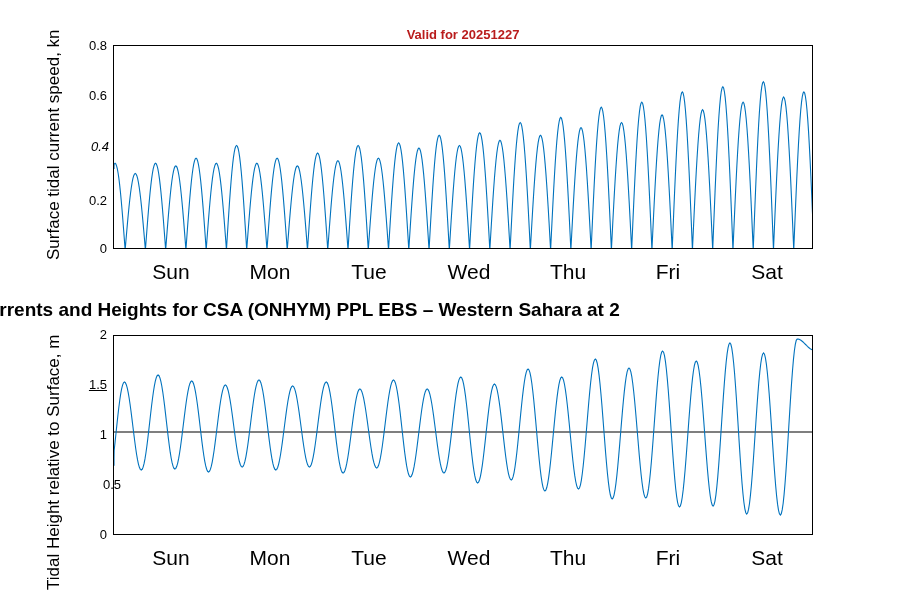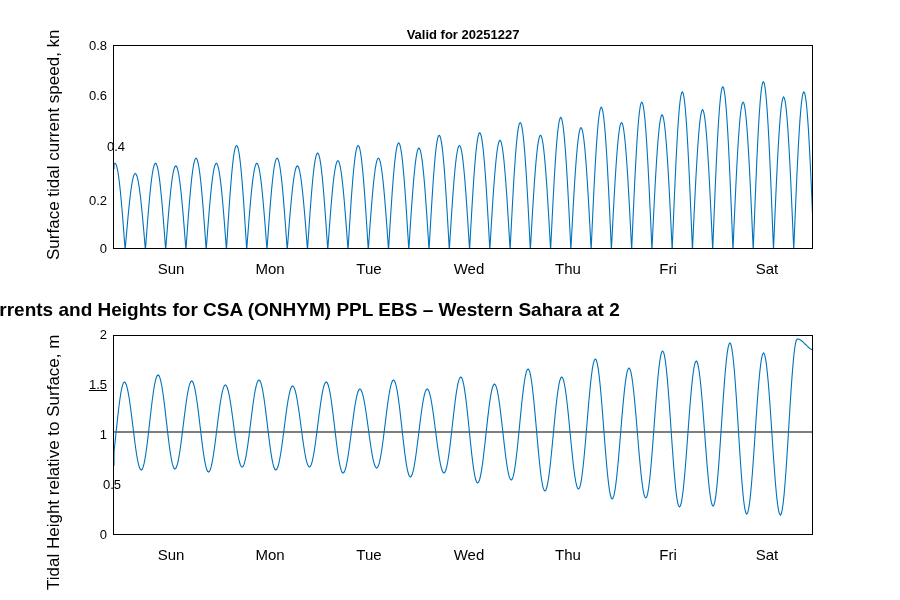--- a/index.html
+++ b/index.html
@@ -24,33 +24,33 @@
   .ytick{
     position:absolute;
     font-size:13px;
     color:#000;
     text-align:right;
     line-height:1;
     white-space:nowrap;
   }
   .xtick{
     position:absolute;
-    font-size:15px;
+    font-size:21px;
     color:#000;
     text-align:center;
     line-height:1;
     white-space:nowrap;
   }
 
   
   .subtitle{
     position:absolute;
     font-size:13px;
     font-weight:bold;
-    color:#000000;
+    color:#b91c1c;
     text-align:center;
     white-space:nowrap;
   }
   .maintitle{
     position:absolute;
     font-size:19px;
     font-weight:bold;
     color:#000;
     white-space:nowrap;
     left:-26px;
@@ -75,21 +75,21 @@
   <div class="ylabel" style="left:44px;top:260px;">Surface tidal current speed, kn</div>
 
   <div class="axes" style="left:113px;top:45px;width:700px;height:204px;">
     <svg width="700" height="204" viewBox="0 0 700 204">
       <polyline id="series-current" fill="none" stroke="#0072bd" stroke-width="1.1" points="0.00,122.93 0.00,119.82 0.23,117.93 1.01,117.30 1.79,117.93 2.57,119.82 3.35,122.93 4.13,127.23 4.91,132.65 5.69,139.10 6.47,146.51 7.25,154.75 8.03,163.71 8.81,173.26 9.58,183.25 10.36,193.55 11.14,204.00 11.14,204.00 11.92,194.78 12.70,185.69 13.48,176.87 14.26,168.45 15.04,160.54 15.82,153.27 16.60,146.74 17.38,141.04 18.16,136.26 18.94,132.47 19.72,129.72 20.49,128.06 21.27,127.50 22.05,128.06 22.83,129.72 23.61,132.47 24.39,136.26 25.17,141.04 25.95,146.74 26.73,153.27 27.51,160.54 28.29,168.45 29.07,176.87 29.85,185.69 30.62,194.78 31.40,204.00 31.40,204.00 32.18,193.55 32.96,183.25 33.74,173.26 34.52,163.71 35.30,154.75 36.08,146.51 36.86,139.10 37.64,132.65 38.42,127.23 39.20,122.93 39.98,119.82 40.75,117.93 41.53,117.30 42.31,117.93 43.09,119.82 43.87,122.93 44.65,127.23 45.43,132.65 46.21,139.10 46.99,146.51 47.77,154.75 48.55,163.71 49.33,173.26 50.11,183.25 50.89,193.55 51.66,204.00 51.66,204.00 52.44,193.86 53.22,183.86 54.00,174.16 54.78,164.89 55.56,156.20 56.34,148.20 57.12,141.01 57.90,134.75 58.68,129.49 59.46,125.32 60.24,122.30 61.02,120.46 61.79,119.85 62.57,120.46 63.35,122.30 64.13,125.32 64.91,129.49 65.69,134.75 66.47,141.01 67.25,148.20 68.03,156.20 68.81,164.89 69.59,174.16 70.37,183.86 71.15,193.86 71.92,204.00 71.92,204.00 72.70,192.93 73.48,182.03 74.26,171.45 75.04,161.34 75.82,151.85 76.60,143.13 77.38,135.29 78.16,128.45 78.94,122.72 79.72,118.17 80.50,114.87 81.28,112.87 82.05,112.20 82.83,112.87 83.61,114.87 84.39,118.17 85.17,122.72 85.95,128.45 86.73,135.29 87.51,143.13 88.29,151.85 89.07,161.34 89.85,171.45 90.63,182.03 91.41,192.93 92.19,204.00 92.19,204.00 92.96,193.55 93.74,183.25 94.52,173.26 95.30,163.71 96.08,154.75 96.86,146.51 97.64,139.10 98.42,132.65 99.20,127.23 99.98,122.93 100.76,119.82 101.54,117.93 102.32,117.30 103.09,117.93 103.87,119.82 104.65,122.93 105.43,127.23 106.21,132.65 106.99,139.10 107.77,146.51 108.55,154.75 109.33,163.71 110.11,173.26 110.89,183.25 111.67,193.55 112.45,204.00 112.45,204.00 113.22,191.40 114.00,178.98 114.78,166.93 115.56,155.41 116.34,144.61 117.12,134.67 117.90,125.74 118.68,117.96 119.46,111.43 120.24,106.24 121.02,102.49 121.80,100.21 122.58,99.45 123.36,100.21 124.13,102.49 124.91,106.24 125.69,111.43 126.47,117.96 127.25,125.74 128.03,134.67 128.81,144.61 129.59,155.41 130.37,166.93 131.15,178.98 131.93,191.40 132.71,204.00 132.71,204.00 133.49,193.55 134.26,183.25 135.04,173.26 135.82,163.71 136.60,154.75 137.38,146.51 138.16,139.10 138.94,132.65 139.72,127.23 140.50,122.93 141.28,119.82 142.06,117.93 142.84,117.30 143.62,117.93 144.39,119.82 145.17,122.93 145.95,127.23 146.73,132.65 147.51,139.10 148.29,146.51 149.07,154.75 149.85,163.71 150.63,173.26 151.41,183.25 152.19,193.55 152.97,204.00 152.97,204.00 153.75,192.93 154.53,182.03 155.30,171.45 156.08,161.34 156.86,151.85 157.64,143.13 158.42,135.29 159.20,128.45 159.98,122.72 160.76,118.17 161.54,114.87 162.32,112.87 163.10,112.20 163.88,112.87 164.66,114.87 165.43,118.17 166.21,122.72 166.99,128.45 167.77,135.29 168.55,143.13 169.33,151.85 170.11,161.34 170.89,171.45 171.67,182.03 172.45,192.93 173.23,204.00 173.23,204.00 174.01,193.86 174.79,183.86 175.56,174.16 176.34,164.89 177.12,156.20 177.90,148.20 178.68,141.01 179.46,134.75 180.24,129.49 181.02,125.32 181.80,122.30 182.58,120.46 183.36,119.85 184.14,120.46 184.92,122.30 185.70,125.32 186.47,129.49 187.25,134.75 188.03,141.01 188.81,148.20 189.59,156.20 190.37,164.89 191.15,174.16 191.93,183.86 192.71,193.86 193.49,204.00 193.49,204.00 194.27,192.32 195.05,180.81 195.83,169.64 196.60,158.97 197.38,148.95 198.16,139.74 198.94,131.47 199.72,124.25 200.50,118.20 201.28,113.40 202.06,109.92 202.84,107.81 203.62,107.10 204.40,107.81 205.18,109.92 205.96,113.40 206.73,118.20 207.51,124.25 208.29,131.47 209.07,139.74 209.85,148.95 210.63,158.97 211.41,169.64 212.19,180.81 212.97,192.32 213.75,204.00 213.75,204.00 214.53,193.24 215.31,182.64 216.09,172.35 216.87,162.52 217.64,153.30 218.42,144.82 219.20,137.20 219.98,130.55 220.76,124.97 221.54,120.55 222.32,117.34 223.10,115.40 223.88,114.75 224.66,115.40 225.44,117.34 226.22,120.55 227.00,124.97 227.77,130.55 228.55,137.20 229.33,144.82 230.11,153.30 230.89,162.52 231.67,172.35 232.45,182.64 233.23,193.24 234.01,204.00 234.01,204.00 234.79,191.40 235.57,178.98 236.35,166.93 237.13,155.41 237.90,144.61 238.68,134.67 239.46,125.74 240.24,117.96 241.02,111.43 241.80,106.24 242.58,102.49 243.36,100.21 244.14,99.45 244.92,100.21 245.70,102.49 246.48,106.24 247.26,111.43 248.04,117.96 248.81,125.74 249.59,134.67 250.37,144.61 251.15,155.41 251.93,166.93 252.71,178.98 253.49,191.40 254.27,204.00 254.27,204.00 255.05,192.93 255.83,182.03 256.61,171.45 257.39,161.34 258.17,151.85 258.94,143.13 259.72,135.29 260.50,128.45 261.28,122.72 262.06,118.17 262.84,114.87 263.62,112.87 264.40,112.20 265.18,112.87 265.96,114.87 266.74,118.17 267.52,122.72 268.30,128.45 269.07,135.29 269.85,143.13 270.63,151.85 271.41,161.34 272.19,171.45 272.97,182.03 273.75,192.93 274.53,204.00 274.53,204.00 275.31,191.09 276.09,178.37 276.87,166.02 277.65,154.23 278.43,143.16 279.21,132.98 279.98,123.83 280.76,115.86 281.54,109.17 282.32,103.86 283.10,100.01 283.88,97.68 284.66,96.90 285.44,97.68 286.22,100.01 287.00,103.86 287.78,109.17 288.56,115.86 289.34,123.83 290.11,132.98 290.89,143.16 291.67,154.23 292.45,166.02 293.23,178.37 294.01,191.09 294.79,204.00 294.79,204.00 295.57,191.71 296.35,179.59 297.13,167.83 297.91,156.60 298.69,146.06 299.47,136.36 300.24,127.65 301.02,120.06 301.80,113.68 302.58,108.63 303.36,104.96 304.14,102.74 304.92,102.00 305.70,102.74 306.48,104.96 307.26,108.63 308.04,113.68 308.82,120.06 309.60,127.65 310.38,136.36 311.15,146.06 311.93,156.60 312.71,167.83 313.49,179.59 314.27,191.71 315.05,204.00 315.05,204.00 315.83,190.17 316.61,176.54 317.39,163.31 318.17,150.67 318.95,138.81 319.73,127.91 320.51,118.11 321.28,109.56 322.06,102.39 322.84,96.71 323.62,92.58 324.40,90.09 325.18,89.25 325.96,90.09 326.74,92.58 327.52,96.71 328.30,102.39 329.08,109.56 329.86,118.11 330.64,127.91 331.41,138.81 332.19,150.67 332.97,163.31 333.75,176.54 334.53,190.17 335.31,204.00 335.31,204.00 336.09,191.40 336.87,178.98 337.65,166.93 338.43,155.41 339.21,144.61 339.99,134.67 340.77,125.74 341.55,117.96 342.32,111.43 343.10,106.24 343.88,102.49 344.66,100.21 345.44,99.45 346.22,100.21 347.00,102.49 347.78,106.24 348.56,111.43 349.34,117.96 350.12,125.74 350.90,134.67 351.68,144.61 352.45,155.41 353.23,166.93 354.01,178.98 354.79,191.40 355.57,204.00 355.57,204.00 356.35,189.86 357.13,175.93 357.91,162.40 358.69,149.49 359.47,137.37 360.25,126.22 361.03,116.20 361.81,107.46 362.58,100.14 363.36,94.32 364.14,90.11 364.92,87.56 365.70,86.70 366.48,87.56 367.26,90.11 368.04,94.32 368.82,100.14 369.60,107.46 370.38,116.20 371.16,126.22 371.94,137.37 372.72,149.49 373.49,162.40 374.27,175.93 375.05,189.86 375.83,204.00 375.83,204.00 376.61,190.78 377.39,177.76 378.17,165.12 378.95,153.04 379.73,141.71 380.51,131.29 381.29,121.93 382.07,113.76 382.85,106.91 383.62,101.48 384.40,97.54 385.18,95.15 385.96,94.35 386.74,95.15 387.52,97.54 388.30,101.48 389.08,106.91 389.86,113.76 390.64,121.93 391.42,131.29 392.20,141.71 392.98,153.04 393.75,165.12 394.53,177.76 395.31,190.78 396.09,204.00 396.09,204.00 396.87,188.63 397.65,173.49 398.43,158.79 399.21,144.75 399.99,131.57 400.77,119.45 401.55,108.56 402.33,99.07 403.11,91.10 403.89,84.79 404.66,80.20 405.44,77.43 406.22,76.50 407.00,77.43 407.78,80.20 408.56,84.79 409.34,91.10 410.12,99.07 410.90,108.56 411.68,119.45 412.46,131.57 413.24,144.75 414.02,158.79 414.79,173.49 415.57,188.63 416.35,204.00 416.35,204.00 417.13,190.17 417.91,176.54 418.69,163.31 419.47,150.67 420.25,138.81 421.03,127.91 421.81,118.11 422.59,109.56 423.37,102.39 424.15,96.71 424.92,92.58 425.70,90.09 426.48,89.25 427.26,90.09 428.04,92.58 428.82,96.71 429.60,102.39 430.38,109.56 431.16,118.11 431.94,127.91 432.72,138.81 433.50,150.67 434.28,163.31 435.06,176.54 435.83,190.17 436.61,204.00 436.61,204.00 437.39,188.02 438.17,172.27 438.95,156.98 439.73,142.38 440.51,128.67 441.29,116.07 442.07,104.75 442.85,94.87 443.63,86.59 444.41,80.02 445.19,75.25 445.96,72.37 446.74,71.40 447.52,72.37 448.30,75.25 449.08,80.02 449.86,86.59 450.64,94.87 451.42,104.75 452.20,116.07 452.98,128.67 453.76,142.38 454.54,156.98 455.32,172.27 456.09,188.02 456.87,204.00 456.87,204.00 457.65,189.25 458.43,174.71 459.21,160.60 459.99,147.12 460.77,134.47 461.55,122.83 462.33,112.38 463.11,103.27 463.89,95.62 464.67,89.55 465.45,85.16 466.23,82.49 467.00,81.60 467.78,82.49 468.56,85.16 469.34,89.55 470.12,95.62 470.90,103.27 471.68,112.38 472.46,122.83 473.24,134.47 474.02,147.12 474.80,160.60 475.58,174.71 476.36,189.25 477.13,204.00 477.13,204.00 477.91,186.79 478.69,169.83 479.47,153.36 480.25,137.64 481.03,122.88 481.81,109.31 482.59,97.11 483.37,86.48 484.15,77.56 484.93,70.48 485.71,65.35 486.49,62.24 487.26,61.20 488.04,62.24 488.82,65.35 489.60,70.48 490.38,77.56 491.16,86.48 491.94,97.11 492.72,109.31 493.50,122.88 494.28,137.64 495.06,153.36 495.84,169.83 496.62,186.79 497.40,204.00 497.40,204.00 498.17,188.63 498.95,173.49 499.73,158.79 500.51,144.75 501.29,131.57 502.07,119.45 502.85,108.56 503.63,99.07 504.41,91.10 505.19,84.79 505.97,80.20 506.75,77.43 507.53,76.50 508.30,77.43 509.08,80.20 509.86,84.79 510.64,91.10 511.42,99.07 512.20,108.56 512.98,119.45 513.76,131.57 514.54,144.75 515.32,158.79 516.10,173.49 516.88,188.63 517.66,204.00 517.66,204.00 518.43,186.17 519.21,168.61 519.99,151.55 520.77,135.27 521.55,119.98 522.33,105.92 523.11,93.30 523.89,82.28 524.67,73.04 525.45,65.71 526.23,60.40 527.01,57.18 527.79,56.10 528.57,57.18 529.34,60.40 530.12,65.71 530.90,73.04 531.68,82.28 532.46,93.30 533.24,105.92 534.02,119.98 534.80,135.27 535.58,151.55 536.36,168.61 537.14,186.17 537.92,204.00 537.92,204.00 538.70,187.71 539.47,171.66 540.25,156.08 541.03,141.19 541.81,127.23 542.59,114.38 543.37,102.84 544.15,92.77 544.93,84.33 545.71,77.63 546.49,72.78 547.27,69.84 548.05,68.85 548.83,69.84 549.60,72.78 550.38,77.63 551.16,84.33 551.94,92.77 552.72,102.84 553.50,114.38 554.28,127.23 555.06,141.19 555.84,156.08 556.62,171.66 557.40,187.71 558.18,204.00 558.18,204.00 558.96,184.94 559.74,166.16 560.51,147.94 561.29,130.53 562.07,114.19 562.85,99.16 563.63,85.66 564.41,73.89 565.19,64.01 565.97,56.17 566.75,50.49 567.53,47.05 568.31,45.90 569.09,47.05 569.87,50.49 570.64,56.17 571.42,64.01 572.20,73.89 572.98,85.66 573.76,99.16 574.54,114.19 575.32,130.53 576.10,147.94 576.88,166.16 577.66,184.94 578.44,204.00 578.44,204.00 579.22,187.09 580.00,170.44 580.77,154.27 581.55,138.82 582.33,124.33 583.11,111.00 583.89,99.02 584.67,88.58 585.45,79.81 586.23,72.86 587.01,67.83 587.79,64.77 588.57,63.75 589.35,64.77 590.13,67.83 590.91,72.86 591.68,79.81 592.46,88.58 593.24,99.02 594.02,111.00 594.80,124.33 595.58,138.82 596.36,154.27 597.14,170.44 597.92,187.09 598.70,204.00 598.70,204.00 599.48,184.33 600.26,164.94 601.04,146.13 601.81,128.16 602.59,111.29 603.37,95.78 604.15,81.84 604.93,69.69 605.71,59.49 606.49,51.41 607.27,45.54 608.05,41.99 608.83,40.80 609.61,41.99 610.39,45.54 611.17,51.41 611.94,59.49 612.72,69.69 613.50,81.84 614.28,95.78 615.06,111.29 615.84,128.16 616.62,146.13 617.40,164.94 618.18,184.33 618.96,204.00 618.96,204.00 619.74,186.17 620.52,168.61 621.30,151.55 622.08,135.27 622.85,119.98 623.63,105.92 624.41,93.30 625.19,82.28 625.97,73.04 626.75,65.71 627.53,60.40 628.31,57.18 629.09,56.10 629.87,57.18 630.65,60.40 631.43,65.71 632.21,73.04 632.98,82.28 633.76,93.30 634.54,105.92 635.32,119.98 636.10,135.27 636.88,151.55 637.66,168.61 638.44,186.17 639.22,204.00 639.22,204.00 640.00,183.71 640.78,163.72 641.56,144.32 642.34,125.79 643.11,108.39 643.89,92.40 644.67,78.03 645.45,65.49 646.23,54.98 647.01,46.64 647.79,40.59 648.57,36.93 649.35,35.70 650.13,36.93 650.91,40.59 651.69,46.64 652.47,54.98 653.25,65.49 654.02,78.03 654.80,92.40 655.58,108.39 656.36,125.79 657.14,144.32 657.92,163.72 658.70,183.71 659.48,204.00 659.48,204.00 660.26,185.56 661.04,167.38 661.82,149.75 662.60,132.90 663.38,117.09 664.15,102.54 664.93,89.48 665.71,78.08 666.49,68.53 667.27,60.94 668.05,55.45 668.83,52.12 669.61,51.00 670.39,52.12 671.17,55.45 671.95,60.94 672.73,68.53 673.51,78.08 674.28,89.48 675.06,102.54 675.84,117.09 676.62,132.90 677.40,149.75 678.18,167.38 678.96,185.56 679.74,204.00 679.74,204.00 680.52,184.94 681.30,166.16 682.08,147.94 682.86,130.53 683.64,114.19 684.42,99.16 685.19,85.66 685.97,73.89 686.75,64.01 687.53,56.17 688.31,50.49 689.09,47.05 689.87,45.90 690.65,47.05 691.43,50.49 692.21,56.17 692.99,64.01 693.77,73.89 694.55,85.66 695.32,99.16 696.10,114.19 696.88,130.53 697.66,147.94 698.44,166.16 699.22,184.94 700.00,204.00"></polyline>
     </svg>
   </div>
 
   <div class="ytick" style="left:63px;top:242px;width:44px;">0</div>
   <div class="ytick" style="left:63px;top:194px;width:44px;">0.2</div>
-  <div class="ytick" style="left:81px;top:140px;width:44px;">0.4</div>
+  <div class="ytick" style="left:65px;top:140px;width:44px;font-style:italic;">0.4</div>
   <div class="ytick" style="left:63px;top:89px;width:44px;">0.6</div>
   <div class="ytick" style="left:63px;top:39px;width:44px;">0.8</div>
 
   <div class="xtick" style="left:140px;top:261px;width:62px;">Sun</div>
   <div class="xtick" style="left:239px;top:261px;width:62px;">Mon</div>
   <div class="xtick" style="left:338px;top:261px;width:62px;">Tue</div>
   <div class="xtick" style="left:438px;top:261px;width:62px;">Wed</div>
   <div class="xtick" style="left:537px;top:261px;width:62px;">Thu</div>
   <div class="xtick" style="left:637px;top:261px;width:62px;">Fri</div>
   <div class="xtick" style="left:736px;top:261px;width:62px;">Sat</div>

